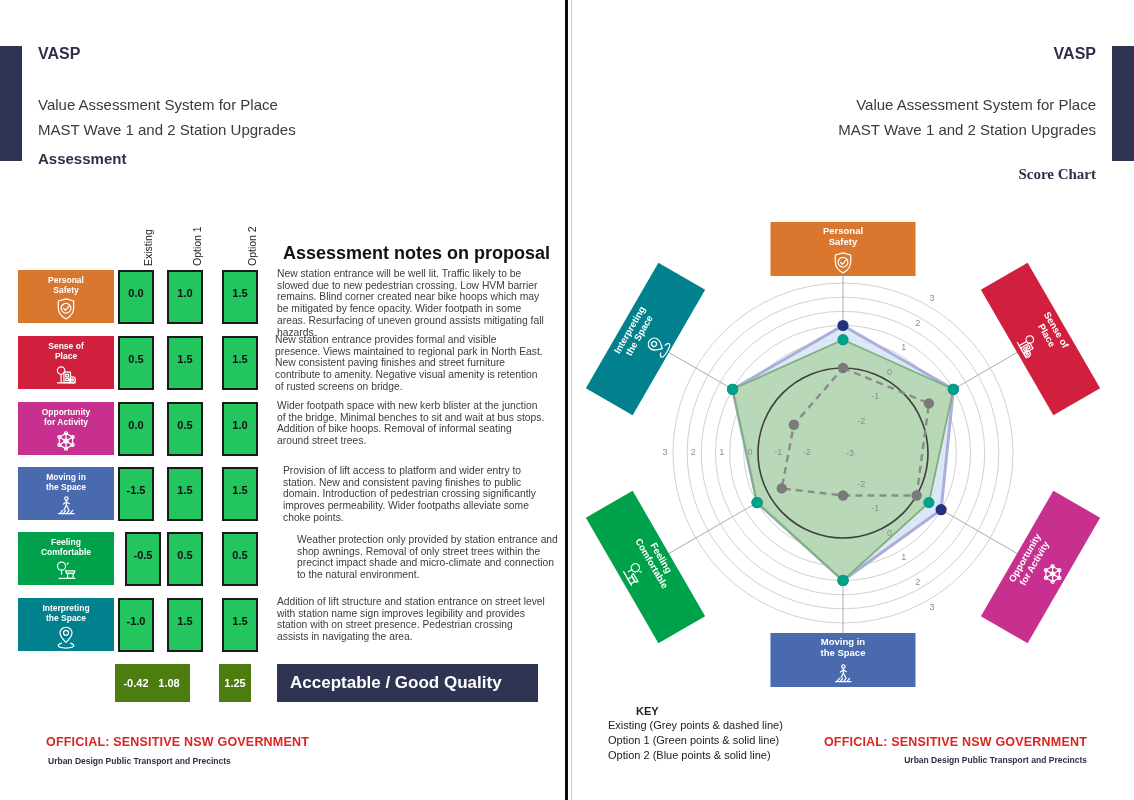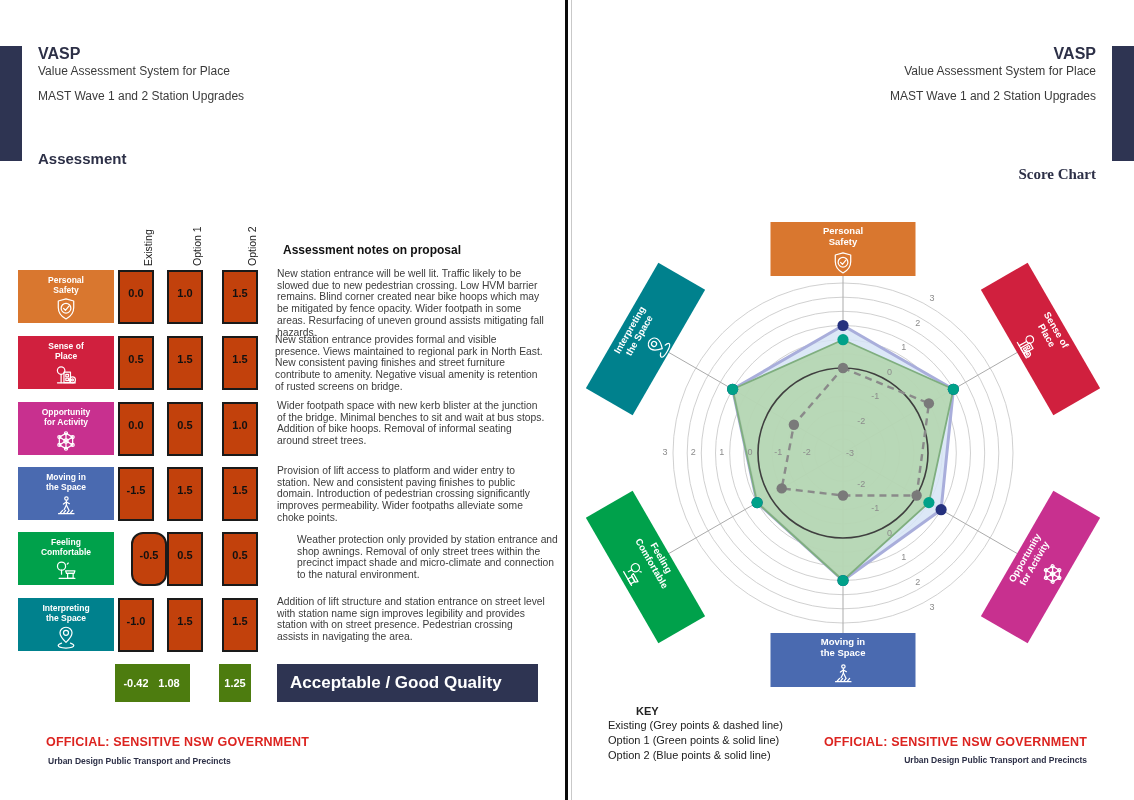--- a/index.html
+++ b/index.html
@@ -9,39 +9,39 @@
   }
   .abs{position:absolute;}
   
   .corner-bar{background:#2E3452;width:22px;height:115px;top:46px;}
   #left-bar{left:0;}
   #right-bar{right:0;}
   #page-divider{left:565px;top:0;width:3px;height:800px;background:#0a0a0a;}
   #page-shadow{left:571px;top:0;width:1px;height:800px;background:#c9c9c9;}
   
   .doc-title{font-size:16px;font-weight:bold;color:#2d3047;}
-  .doc-sub{font-size:12px;color:#3a3a3a;}
+  .doc-sub{font-size:15px;color:#3a3a3a;margin-top:32px;}
   .section-title{font-size:15px;font-weight:bold;color:#2d3047;}
   .right-al{text-align:right;}
   
   .cat-box{width:96px;height:53px;color:#fff;text-align:center;}
   .cat-label{font-size:8.5px;font-weight:bold;line-height:1.2;padding-top:5px;}
   .cat-icon{margin-top:1px;}
-  .score-box{width:36px;height:54px;border:2px solid #1a1a1a;background:#c2410c;
+  .score-box{width:36px;height:54px;border:2px solid #1a1a1a;background:#22c55e;
              text-align:center;font-size:11px;font-weight:bold;color:#111;
              box-sizing:border-box;padding-top:15px;}
   .col-head{font-size:10.5px;color:#222;white-space:nowrap;
             transform:rotate(-90deg);transform-origin:0 0;}
   .note-p{width:268px;font-size:10.3px;line-height:1.14;color:#3c3c3c;}
   .total-box{height:38px;background:#4d7c0f;color:#fff;font-weight:bold;
              font-size:11px;text-align:center;line-height:38px;}
   #verdict-banner{left:277px;top:664px;width:261px;height:38px;background:#2E3452;
              color:#fff;font-weight:bold;font-size:17px;line-height:38px;
              padding-left:13px;box-sizing:border-box;}
-  .notes-title{font-size:12px;font-weight:bold;color:#111;}
+  .notes-title{font-size:18px;font-weight:bold;color:#111;}
   
   .classification{font-size:12.5px;font-weight:bold;color:#DC2420;letter-spacing:.2px;}
   .org-line{font-size:8.5px;font-weight:bold;color:#2d3047;}
   
   .key-title{font-size:11px;font-weight:bold;color:#222;padding-left:28px;}
   .key-line{font-size:11px;color:#222;line-height:1.35;}
 </style>
 </head>
 <body>
 
@@ -140,42 +140,42 @@
           <g fill="none" stroke="#ffffff" stroke-width="1.5" stroke-linecap="round" stroke-linejoin="round">
             <circle cx="10.5" cy="10" r="5"></circle>
             <line x1="10.5" y1="15" x2="10.5" y2="20"></line>
             <path d="M15.5 15.8 H27 L25.8 19 H16.7 Z"></path>
             <rect x="18" y="19" width="6.8" height="6"></rect>
             <line x1="7.5" y1="25" x2="27" y2="25"></line>
             <line x1="17.5" y1="7.5" x2="18.8" y2="6.2"></line>
           </g>
         </svg></div>
     </div>
-    <div class="abs score-box" style="left:131px;top:532px;border-radius:12px;">-0.5</div>
+    <div class="abs score-box" style="left:125px;top:532px;">-0.5</div>
     <div class="abs score-box" style="left:167px;top:532px;">0.5</div>
     <div class="abs score-box" style="left:222px;top:532px;">0.5</div>
     <div class="abs cat-box" style="left:18px;top:598px;background:#00818D;">
       <div class="cat-label">Interpreting<br>the Space</div>
       <div class="cat-icon"><svg width="26" height="26" viewBox="0 0 32 32">
           <g fill="none" stroke="#ffffff" stroke-width="1.5" stroke-linecap="round" stroke-linejoin="round">
             <path d="M16 4 C20.4 4 23.4 7.3 23.4 10.9 C23.4 15.8 16 22.6 16 22.6 C16 22.6 8.6 15.8 8.6 10.9 C8.6 7.3 11.6 4 16 4 Z"></path>
             <circle cx="16" cy="10.9" r="3.1"></circle>
             <path d="M10.5 23.5 C8 24.3 6.4 25.4 6.4 26.6 C6.4 28.5 10.7 29.6 16 29.6 C21.3 29.6 25.6 28.5 25.6 26.6 C25.6 25.4 24 24.3 21.5 23.5"></path>
           </g>
         </svg></div>
     </div>
     <div class="abs score-box" style="left:118px;top:598px;">-1.0</div>
     <div class="abs score-box" style="left:167px;top:598px;">1.5</div>
     <div class="abs score-box" style="left:222px;top:598px;">1.5</div>
   </div>
 <div id="notes-block" class="abs">
     <div class="abs note-p" style="left:277px;top:268px;">New station entrance will be well lit. Traffic likely to be slowed due to new pedestrian crossing. Low HVM barrier remains. Blind corner created near bike hoops which may be mitigated by fence opacity. Wider footpath in some areas. Resurfacing of uneven ground assists mitigating fall hazards.</div>
     <div class="abs note-p" style="left:275px;top:334px;">New station entrance provides formal and visible presence. Views maintained to regional park in North East. New consistent paving finishes and street furniture contribute to amenity. Negative visual amenity is retention of rusted screens on bridge.</div>
     <div class="abs note-p" style="left:277px;top:400px;">Wider footpath space with new kerb blister at the junction of the bridge. Minimal benches to sit and wait at bus stops. Addition of bike hoops. Removal of informal seating around street trees.</div>
-    <div class="abs note-p" style="left:277px;top:465px;">Provision of lift access to platform and wider entry to station. New and consistent paving finishes to public domain. Introduction of pedestrian crossing significantly improves permeability. Wider footpaths alleviate some choke points.</div>
+    <div class="abs note-p" style="left:283px;top:465px;">Provision of lift access to platform and wider entry to station. New and consistent paving finishes to public domain. Introduction of pedestrian crossing significantly improves permeability. Wider footpaths alleviate some choke points.</div>
     <div class="abs note-p" style="left:277px;top:534px;margin-left:20px;">Weather protection only provided by station entrance and shop awnings. Removal of only street trees within the precinct impact shade and micro-climate and connection to the natural environment.</div>
     <div class="abs note-p" style="left:277px;top:596px;">Addition of lift structure and station entrance on street level with station name sign improves legibility and provides station with on street presence. Pedestrian crossing assists in navigating the area.</div>
   </div>
 <div class="abs notes-title" style="left:283px;top:243px;">Assessment notes on proposal</div>
 <div id="totals-row" class="abs">
     <div class="abs total-box" style="left:115px;top:664px;width:42px;">-0.42</div>
     <div class="abs total-box" style="left:148px;top:664px;width:42px;">1.08</div>
     <div class="abs total-box" style="left:219px;top:664px;width:32px;">1.25</div>
   </div>
 <div class="abs" id="verdict-banner">Acceptable / Good Quality</div>

